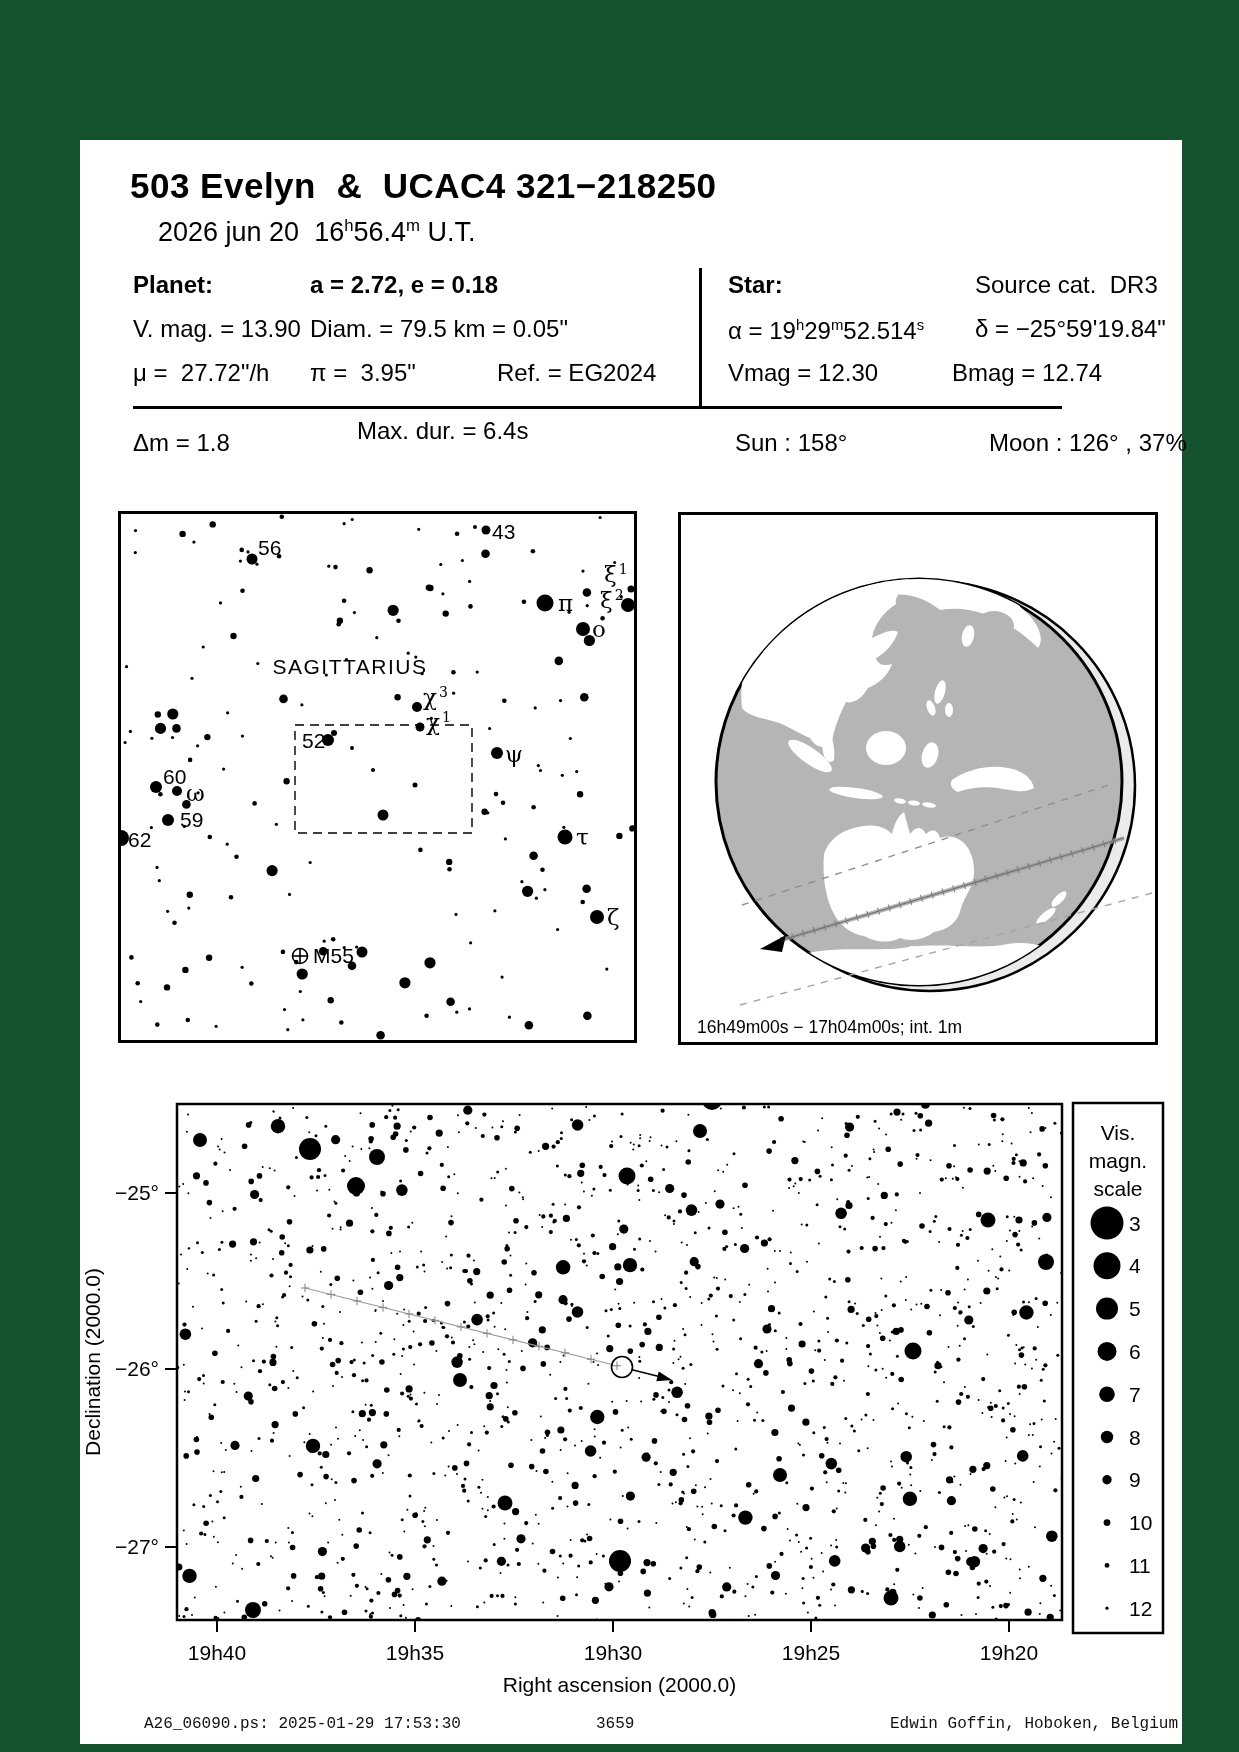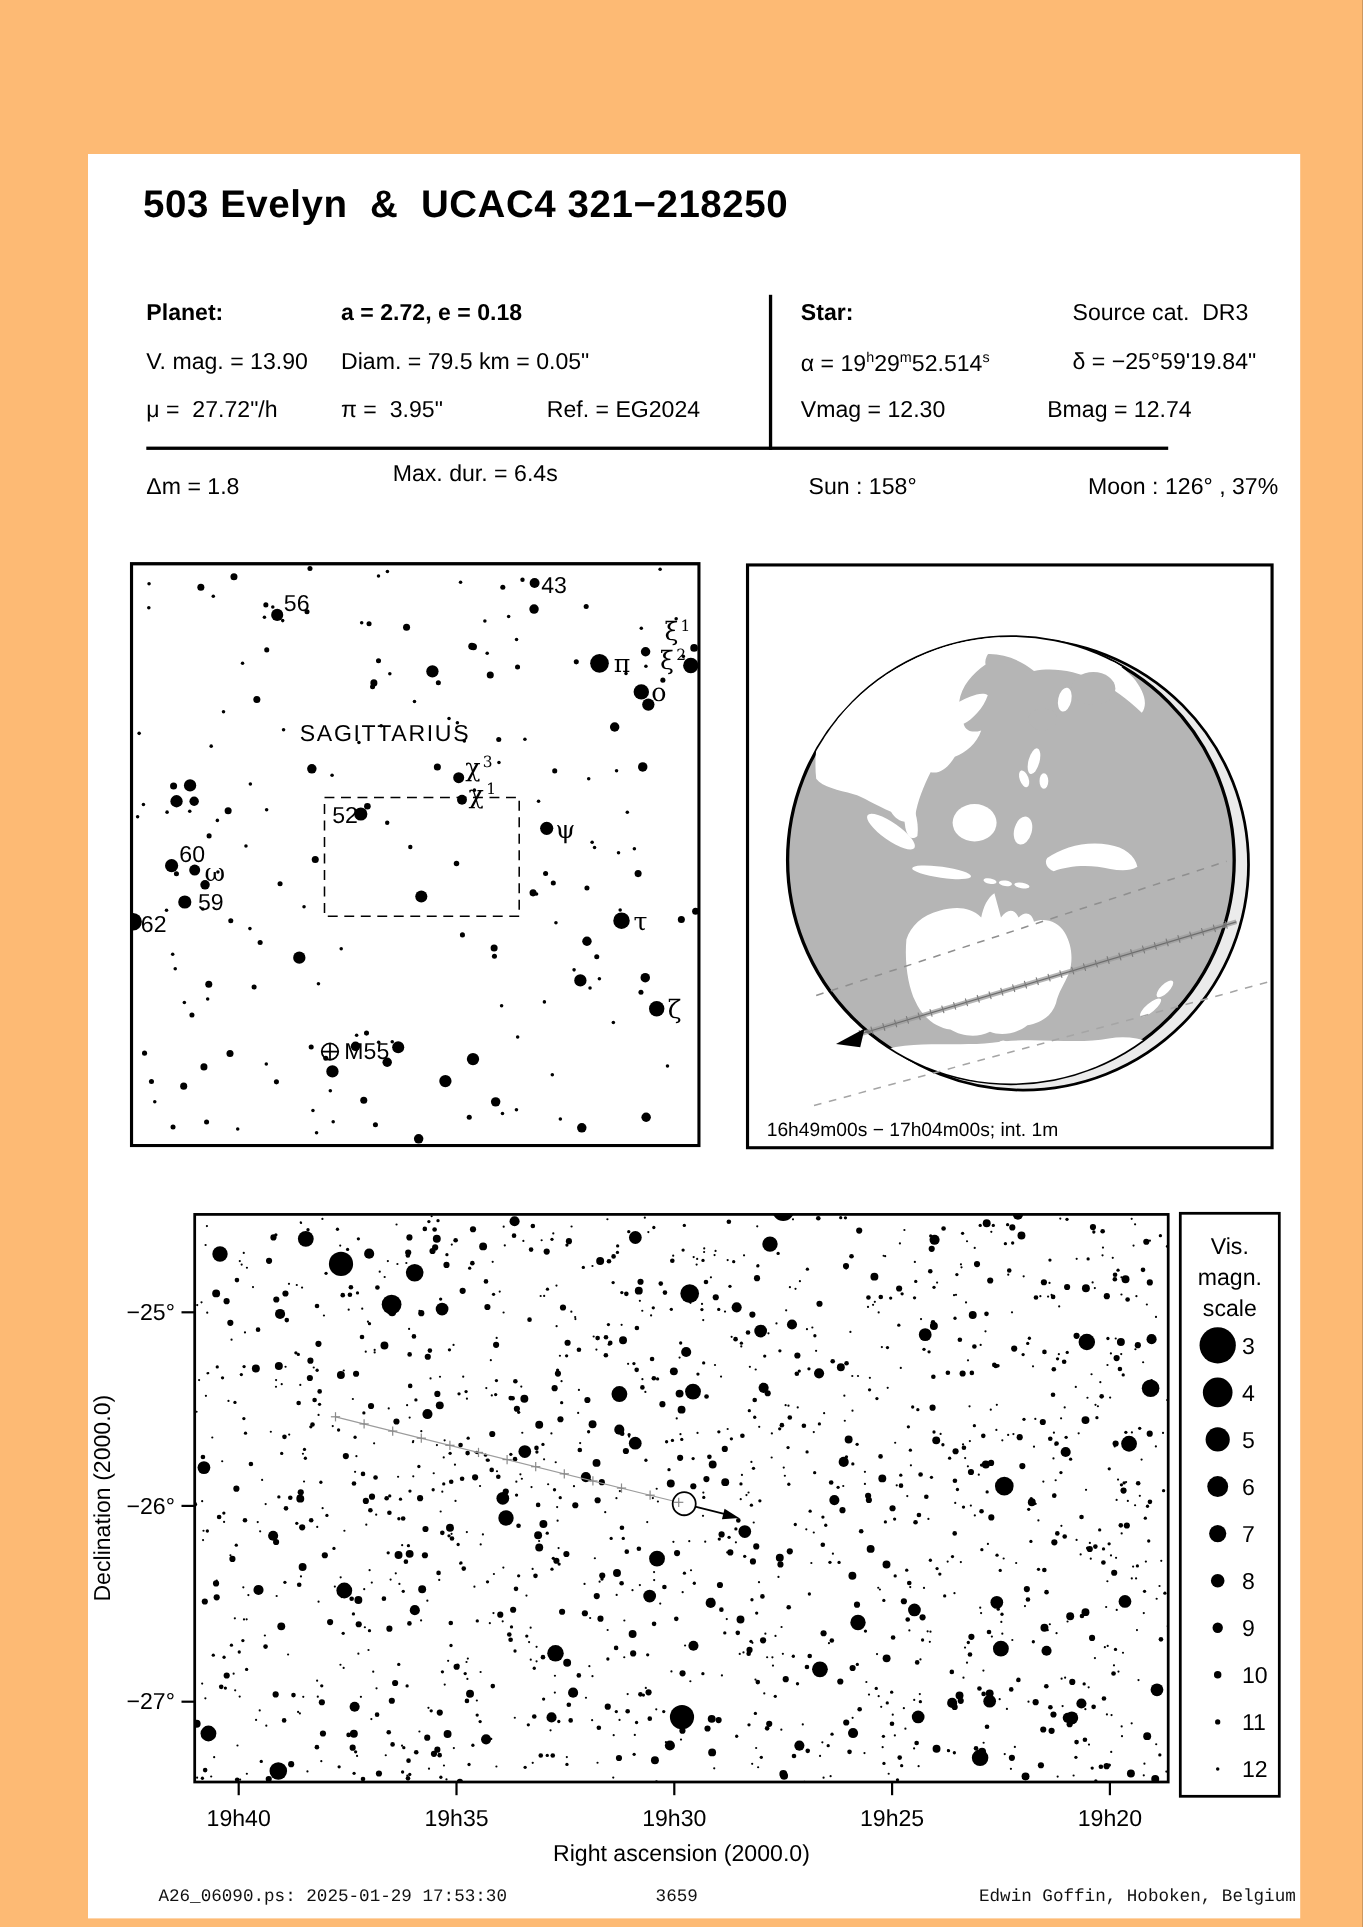--- a/index.html
+++ b/index.html
@@ -1,37 +1,38 @@
 <!DOCTYPE html>
 <html><head>
 <meta charset="utf-8">
 <style>
   html,body{margin:0;padding:0;background:#000;}
-  .page{position:relative;width:1239px;height:1752px;background:#fdba74;overflow:hidden;
+  .page{position:relative;width:1239px;height:1752px;background:#14532d;overflow:hidden;
         font-family:"Liberation Sans",sans-serif;}
   .sheet{position:absolute;left:80px;top:140px;width:1102px;height:1604px;background:#fff;color:#000;}
   .abs{position:absolute;white-space:pre;}
-  .f20{font-size:21px;line-height:22px;}
+  .f20{font-size:24px;line-height:22px;}
   .b{font-weight:bold;}
   .title{font-size:35px;font-weight:bold;letter-spacing:0.5px;}
   .subtitle{font-size:27px;}
   sup{font-size:0.62em;}
   .rule{position:absolute;background:#000;}
   .mono{font-family:"Liberation Mono","DejaVu Sans Mono",monospace;font-size:16px;color:#111;margin-left:44px;}
   svg{position:absolute;display:block;}
   svg text{font-family:"Liberation Sans",sans-serif;fill:#000;}
   svg text.greek{font-family:"DejaVu Serif",serif;}
 </style>
 </head>
 <body>
 
 <div class="page">
   <div class="sheet">
 
     <div class="abs title" style="left:50px;top:26px;">503 Evelyn  &amp;  UCAC4 321−218250</div>
+    <div class="abs subtitle" style="left:78px;top:76px;"><span>2026 jun 20  16</span><sup>h</sup><span>56.4</span><sup>m</sup><span> U.T.</span></div>
 
     <div class="abs f20 b" style="left:53px;top:134px;">Planet:</div>
     <div class="abs f20" style="left:230px;top:134px;font-weight:bold;">a = 2.72, e = 0.18</div>
     <div class="abs f20 b" style="left:648px;top:134px;">Star:</div>
     <div class="abs f20" style="left:895px;top:134px;">Source cat.  DR3</div>
 
     <div class="abs f20" style="left:53px;top:178px;">V. mag. = 13.90</div>
     <div class="abs f20" style="left:230px;top:178px;">Diam. = 79.5 km = 0.05"</div>
     <div class="abs f20" style="left:648px;top:174px;"><span>α = 19</span><sup>h</sup><span>29</span><sup>m</sup><span>52.514</span><sup>s</sup></div>
     <div class="abs f20" style="left:895px;top:178px;">δ = −25°59'19.84"</div>

